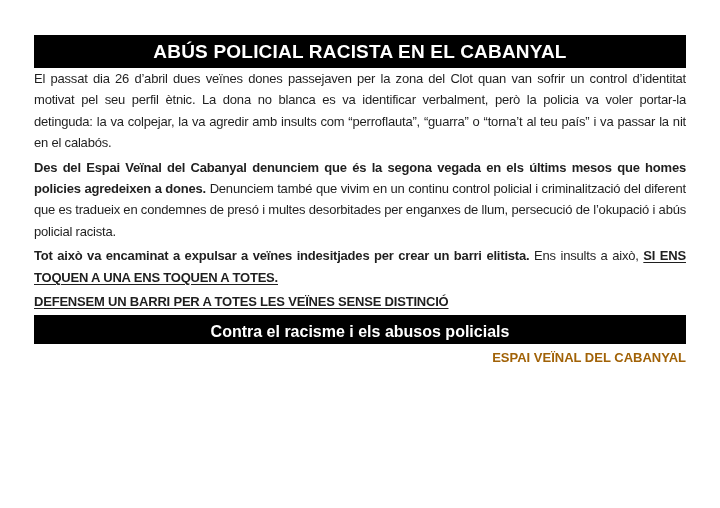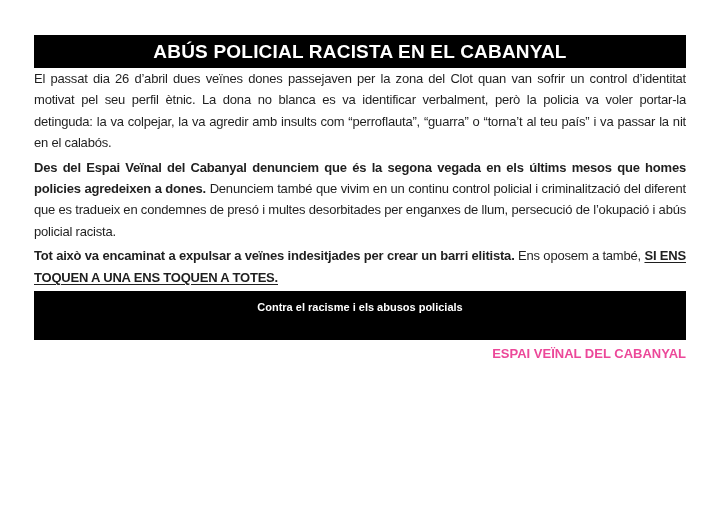--- a/index.html
+++ b/index.html
@@ -35,55 +35,56 @@
     line-height: 21.4px;
     letter-spacing: -0.2px;
   }
   .doc-body p.first {
     margin-top: 28px;
   }
   .b { font-weight: 700; }
   .u { text-decoration: underline; text-underline-offset: 2px; }
   .footer-bar {
     margin-top: 3px;
-    padding: 5px 0 20px 0;
-    font-size: 11px;
+    padding: 5px 0 0 0;
+    font-size: 16px;
   }
   .footer-line {
     line-height: 23.5px;
     padding: 0;
   }
   .footer-line + .footer-line { margin-top: 4px; }
   .signature {
     margin-top: 6px;
     text-align: right;
     font-weight: 700;
     font-size: 13px;
-    color: #ec4899;
+    color: #a16207;
   }
 </style>
 </head>
 <body>
 
 <div class="page">
   <div class="inner">
 
     <div class="bar title-bar">
       <span>ABÚS POLICIAL RACISTA EN EL CABANYAL</span>
     </div>
 
     <div class="doc-body">
 
 
       <p><span>El passat dia 26 d’abril dues veïnes dones passejaven per la zona del Clot quan van sofrir un control d’identitat motivat pel seu perfil ètnic. La dona no blanca es va identificar verbalment, però la policia va voler portar-la detinguda: la va colpejar, la va agredir amb insults com “perroflauta”, “guarra” o “torna’t al teu país” i va passar la nit en el calabós.</span></p>
 
       <p><span class="b">Des del Espai Veïnal del Cabanyal denunciem que és la segona vegada en els últims mesos que homes policies agredeixen a dones.</span> <span>Denunciem també que vivim en un continu control policial i criminalització del diferent que es tradueix en condemnes de presó i multes desorbitades per enganxes de llum, persecució de l’okupació i abús policial racista.</span></p>
 
-      <p><span class="b">Tot això va encaminat a expulsar a veïnes indesitjades per crear un barri elitista.</span> <span>Ens oposem a també,</span> <span class="b u">SI ENS TOQUEN A UNA ENS TOQUEN A TOTES.</span></p>
+      <p><span class="b">Tot això va encaminat a expulsar a veïnes indesitjades per crear un barri elitista.</span> <span>Ens insults a això,</span> <span class="b u">SI ENS TOQUEN A UNA ENS TOQUEN A TOTES.</span></p>
 
+      <p><span class="b u">DEFENSEM UN BARRI PER A TOTES LES VEÏNES SENSE DISTINCIÓ</span></p>
 
     </div>
 
     <div class="bar footer-bar">
       <div class="footer-line">Contra el racisme i els abusos policials</div>
     </div>
 
     <div class="signature">ESPAI VEÏNAL DEL CABANYAL</div>
 
   </div>

